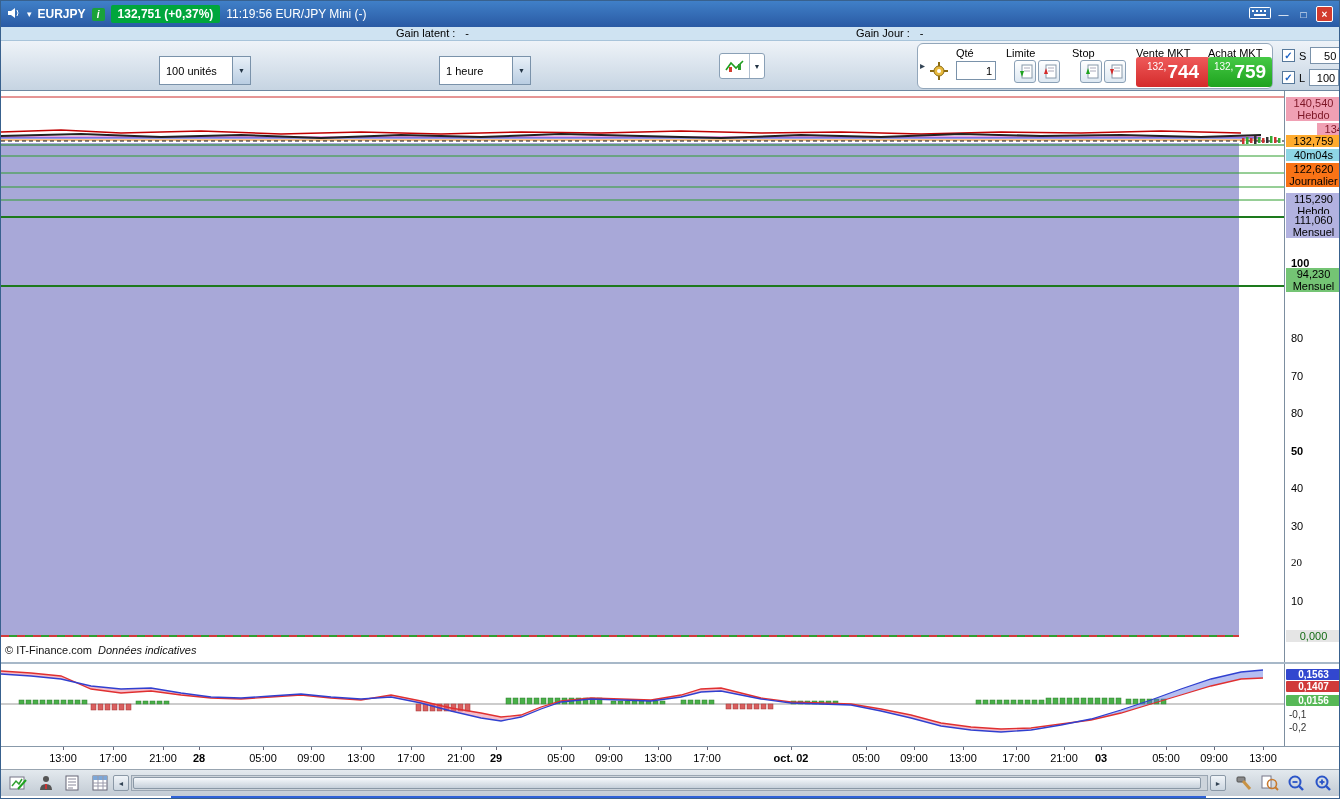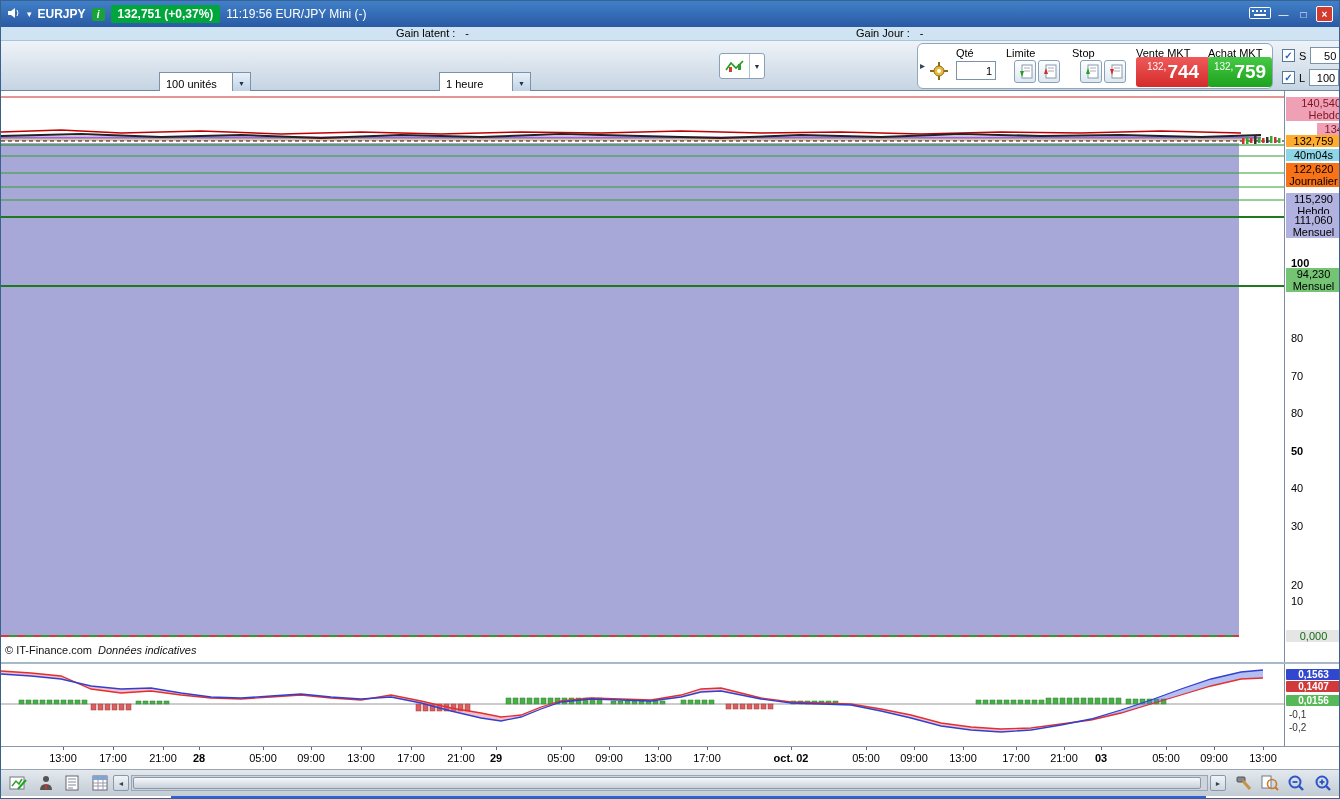--- a/index.html
+++ b/index.html
@@ -17,21 +17,21 @@
   .tb-session{font-weight:normal;font-size:12px;text-align:center;}
   .tb-right{margin-left:auto;display:flex;align-items:center;gap:5px;}
   .wbtn{width:15px;height:14px;display:inline-flex;align-items:center;justify-content:center;font-size:10px;color:#fff;cursor:default;}
   .wbtn.close{background:#d23b2e;border:1px solid #fff;border-radius:2px;font-weight:bold;}
   
   .gainbar{position:absolute;top:26px;left:0;width:100%;height:14px;background:#cfe3f2;border-bottom:1px solid #a8c4da;box-sizing:border-box;}
   .gain-item{position:absolute;top:0;display:flex;gap:10px;line-height:13px;}
   
   .toolbar{position:absolute;top:40px;left:0;width:100%;height:50px;
            background:linear-gradient(#eef3f8,#c6d4e2);border-bottom:1px solid #6e87a0;box-sizing:border-box;}
-  .combo{position:absolute;top:15px;height:23px;background:#fff;border:1px solid #7a92aa;display:flex;align-items:center;box-sizing:border-box;margin-top:16px;}
+  .combo{position:absolute;top:15px;height:29px;background:#fff;border:1px solid #7a92aa;display:flex;align-items:center;box-sizing:border-box;}
   .combo-text{padding:0 6px;min-width:60px;}
   .combo-btn{width:17px;align-self:stretch;background:linear-gradient(#e8f0f8,#b9cde2);border-left:1px solid #7a92aa;
              display:flex;align-items:center;justify-content:center;font-size:7px;color:#234;}
   .chartstyle-btn{position:absolute;left:718px;top:12px;width:46px;height:26px;background:#fff;border:1px solid #8aa0b6;border-radius:3px;
                   display:flex;align-items:center;box-sizing:border-box;}
   .chartstyle-btn .arr{width:14px;align-self:stretch;display:flex;align-items:center;justify-content:center;font-size:7px;border-left:1px solid #b0c0d0;color:#234;}
   .order-panel{position:absolute;left:916px;top:2px;width:356px;height:46px;background:#fff;border:1px solid #93a7bb;border-radius:6px;box-sizing:border-box;}
   .op-header{position:absolute;top:3px;text-align:left;font-size:11px;}
   .op-expander{position:absolute;left:2px;top:16px;font-size:10px;color:#345;}
   .mini-btn{position:absolute;top:16px;width:22px;height:23px;border:1px solid #8aa0b6;border-radius:3px;
@@ -251,21 +251,21 @@
         <rect x="1261" y="47" width="2.5" height="5" fill="#cc3333"></rect>
         <rect x="1265" y="46" width="2.5" height="6" fill="#333333"></rect>
         <rect x="1269" y="45" width="2.5" height="7" fill="#33aa33"></rect>
         <rect x="1273" y="46" width="2.5" height="6" fill="#cc3333"></rect>
         <rect x="1277" y="47" width="2.5" height="5" fill="#33aa33"></rect>
       </svg>
     <div class="copyright">
       <span>© IT-Finance.com</span><span class="it">Données indicatives</span>
     </div>
     <div class="price-axis" id="price-axis">
-        <div class="pbadge" style="top: 6px; background: rgb(240, 160, 180); color: rgb(125, 22, 38); text-align: right;">
+        <div class="pbadge" style="top: 6px; background: rgb(240, 160, 180); color: rgb(125, 22, 38);">
           <div>140,540</div>
           <div>Hebdo</div>
         </div>
         <div class="pbadge" style="top: 32px; background: rgb(240, 160, 180); color: rgb(125, 22, 38); margin-left: 31px;">
           <div>134,330</div>
         </div>
         <div class="pbadge" style="top: 44px; background: rgb(255, 171, 46); color: rgb(0, 0, 0);">
           <div>132,759</div>
         </div>
         <div class="pbadge" style="top: 58px; background: rgb(142, 214, 230); color: rgb(0, 0, 0);">
@@ -290,21 +290,21 @@
         <div class="pbadge" style="top: 539px; background: #e5e5e5; color: rgb(19, 107, 19);">
           <div>0,000</div>
         </div>
         <div class="ptick bold" style="top: 166px;">100</div>
         <div class="ptick" style="top: 241px;">80</div>
         <div class="ptick" style="top: 279px;">70</div>
         <div class="ptick" style="top: 316px;">80</div>
         <div class="ptick bold" style="top: 354px;">50</div>
         <div class="ptick" style="top: 391px;">40</div>
         <div class="ptick" style="top: 429px;">30</div>
-        <div class="ptick" style="top: 488px;">20</div>
+        <div class="ptick" style="top: 465px; font-family: Liberation Serif, serif;">20</div>
         <div class="ptick" style="top: 504px;">10</div>
       </div>
   </div>
 
   <div class="splitter"></div>
 
   <div class="ind-wrap">
     <svg id="indicator-svg" width="1283" height="82">
         <line x1="0" y1="40" x2="1283" y2="40" stroke="#999" stroke-width="1"></line>
         <rect x="18" y="36" width="5" height="4" fill="#49b049" stroke="#2d7d2d" stroke-width="0.5"></rect>

